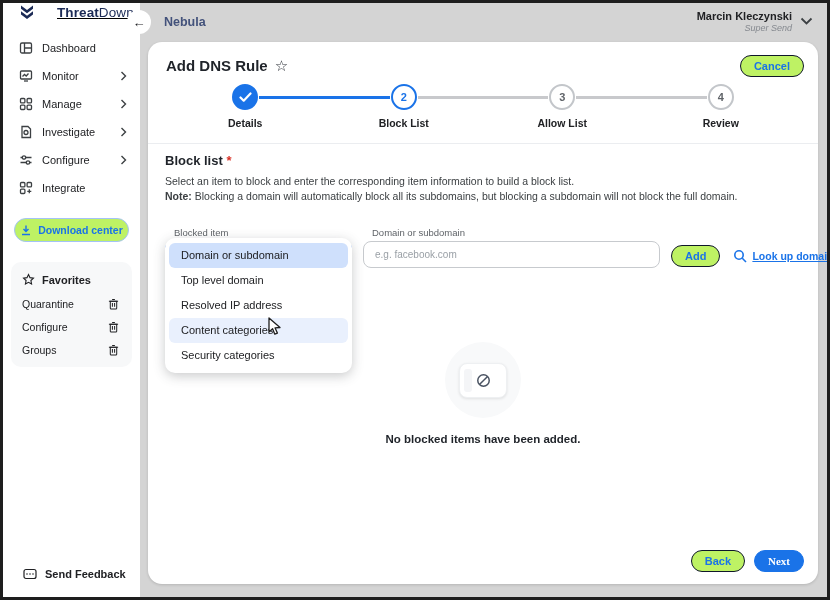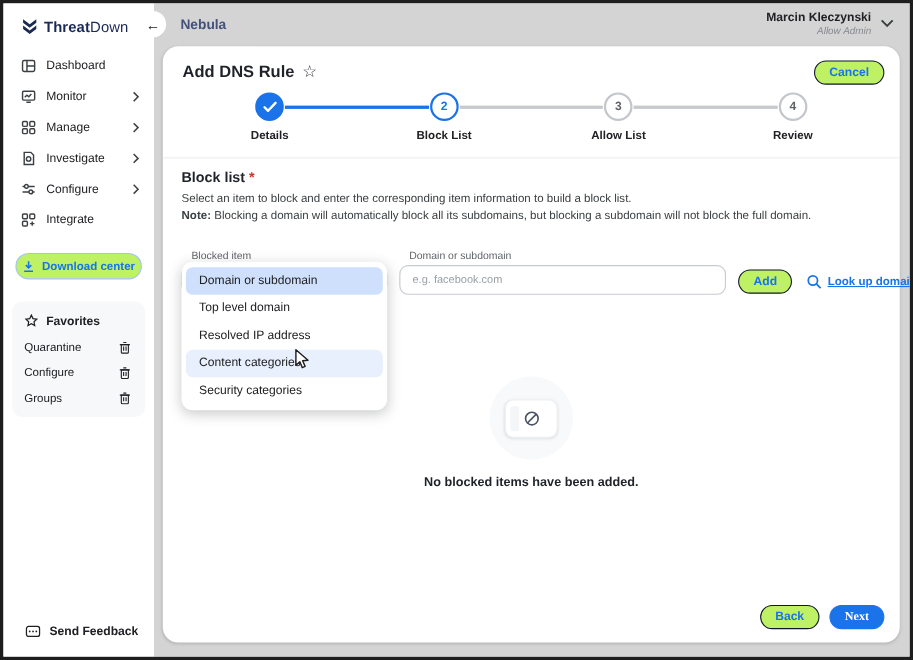--- a/index.html
+++ b/index.html
@@ -1,21 +1,21 @@
 <!DOCTYPE html>
 <html><head>
 <meta charset="utf-8">
 <style>
   * { margin:0; padding:0; box-sizing:border-box; }
   body { font-family:"Liberation Sans", sans-serif; background:#555; }
   .screen { width:830px; height:600px; border:3px solid #1e1e1e; background:#d4d4d4; display:flex; overflow:hidden; position:relative; }
 
   
   .sidebar { width:137px; background:#fff; display:flex; flex-direction:column; position:relative; z-index:3; flex:none; }
-  .logo-row { display:flex; align-items:center; gap:5px; padding:13px 0 10px 16px; }
+  .logo-row { display:flex; align-items:center; gap:22px; padding:1px 0 10px 16px;text-decoration:underline; }
   .logo-text { font-size:13.5px; color:#1b2a55; letter-spacing:.1px; }
   .logo-text b { font-weight:bold; }
   .nav { margin-top:4px; }
   .nav-item { height:28px; display:flex; align-items:center; gap:9px; padding:0 13px 0 16px; font-size:11px; color:#202124; cursor:pointer; }
   .nav-item .lbl { flex:1; }
   .dl-btn { margin:16px 11px 0 11px; height:24px; border:1px solid #a3c3f7; border-radius:14px; background:#bef264; color:#1a73e8; font-size:10.5px; font-weight:bold; display:flex; align-items:center; justify-content:center; gap:6px; cursor:pointer; }
   .fav-panel { margin:20px 8px 0 8px; background:#f7f8f9; border-radius:10px; padding:9px 9px 6px 9px; }
   .fav-head { display:flex; align-items:center; gap:7px; font-size:11px; font-weight:bold; color:#202124; padding:2px 0 6px 2px; }
   .fav-item { height:23px; display:flex; align-items:center; font-size:10.5px; color:#202124; padding:0 2px; cursor:pointer; }
   .fav-item .lbl { flex:1; }
@@ -250,21 +250,21 @@
     </div>
   </aside>
 
   <div class="main">
     <div class="topbar">
       <button class="collapse-btn">←</button>
       <span class="app-title">Nebula</span>
       <div class="user-block">
         <div class="user-text">
           <div class="user-name">Marcin Kleczynski</div>
-          <div class="user-role">Allow Admin</div>
+          <div class="user-role">Super Send</div>
         </div>
         <span>
             <svg width="13" height="8" viewBox="0 0 13 8" fill="none" stroke="#3c4043" stroke-width="1.8">
               <path d="M1.5 1.5L6.5 6.5 11.5 1.5"></path>
             </svg>
           </span>
       </div>
     </div>
 
     <div class="content">

